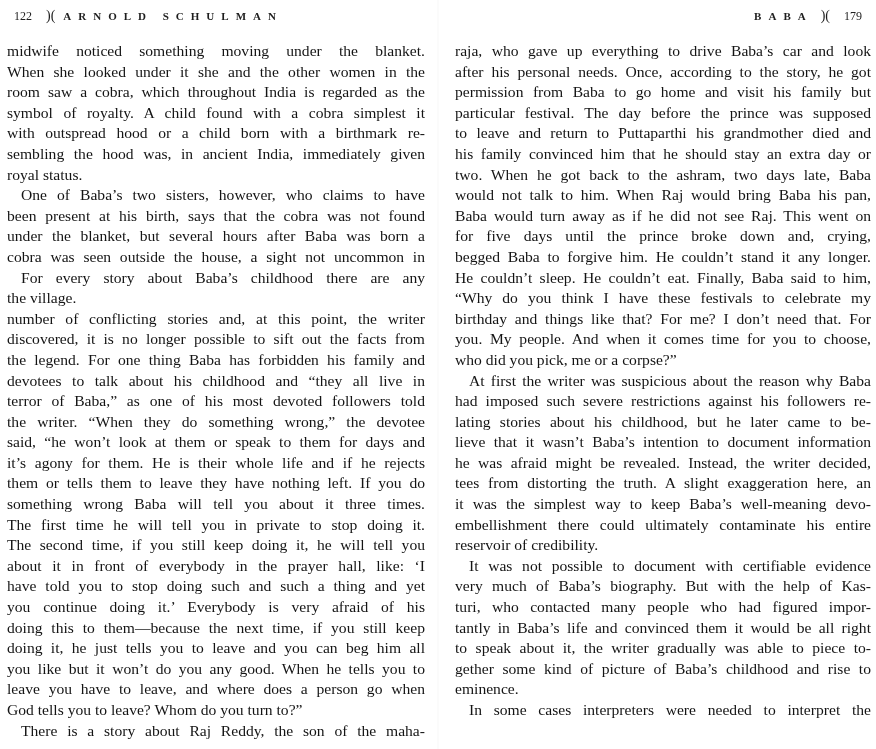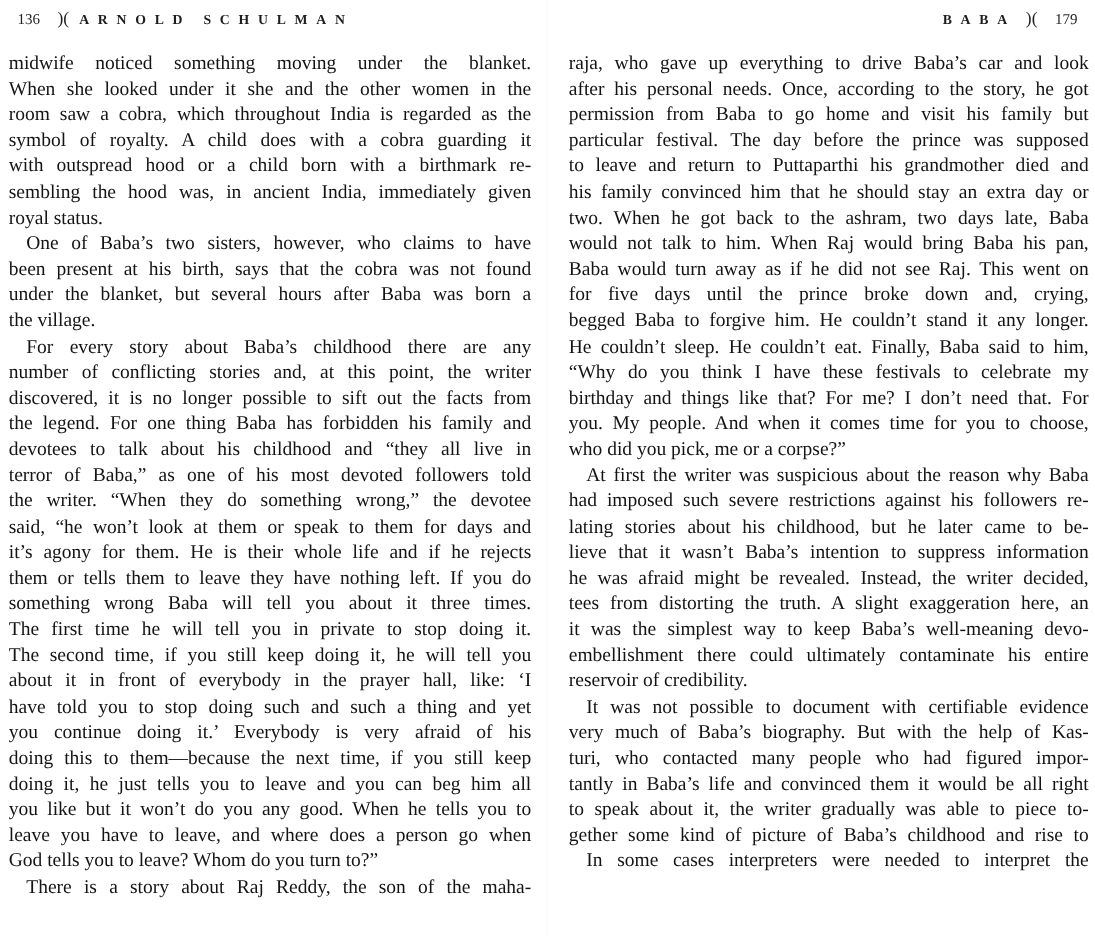--- a/index.html
+++ b/index.html
@@ -74,35 +74,36 @@
       width: 2px;
       height: 749px;
       background: #fbfbfb;
     }
   </style>
 </head>
 <body>
 
 <div class="page page-left">
   <div class="running-head">
-    <span class="folio">136</span><span class="sep">)(</span><span class="author">ARNOLD SCHULMAN</span>
+    <span class="folio">122</span><span class="sep">)(</span><span class="author">ARNOLD SCHULMAN</span>
   </div>
   <div class="body-text" id="left-body">
       <span class="line">midwife noticed something moving under the blanket.</span>
       <span class="line">When she looked under it she and the other women in the</span>
       <span class="line">room saw a cobra, which throughout India is regarded as the</span>
-      <span class="line">symbol of royalty. A child does with a cobra guarding it</span>
+      <span class="line">symbol of royalty. A child found with a cobra simplest it</span>
       <span class="line">with outspread hood or a child born with a birthmark re-</span>
       <span class="line">sembling the hood was, in ancient India, immediately given</span>
       <span class="line last">royal status.</span>
       <span class="line indent">One of Baba’s two sisters, however, who claims to have</span>
       <span class="line">been present at his birth, says that the cobra was not found</span>
       <span class="line">under the blanket, but several hours after Baba was born a</span>
+      <span class="line">cobra was seen outside the house, a sight not uncommon in</span>
+      <span class="line indent">For every story about Baba’s childhood there are any</span>
       <span class="line last">the village.</span>
-      <span class="line indent">For every story about Baba’s childhood there are any</span>
       <span class="line">number of conflicting stories and, at this point, the writer</span>
       <span class="line">discovered, it is no longer possible to sift out the facts from</span>
       <span class="line">the legend. For one thing Baba has forbidden his family and</span>
       <span class="line">devotees to talk about his childhood and “they all live in</span>
       <span class="line">terror of Baba,” as one of his most devoted followers told</span>
       <span class="line">the writer. “When they do something wrong,” the devotee</span>
       <span class="line">said, “he won’t look at them or speak to them for days and</span>
       <span class="line">it’s agony for them. He is their whole life and if he rejects</span>
       <span class="line">them or tells them to leave they have nothing left. If you do</span>
       <span class="line">something wrong Baba will tell you about it three times.</span>
@@ -139,27 +140,28 @@
       <span class="line">for five days until the prince broke down and, crying,</span>
       <span class="line">begged Baba to forgive him. He couldn’t stand it any longer.</span>
       <span class="line">He couldn’t sleep. He couldn’t eat. Finally, Baba said to him,</span>
       <span class="line">“Why do you think I have these festivals to celebrate my</span>
       <span class="line">birthday and things like that? For me? I don’t need that. For</span>
       <span class="line">you. My people. And when it comes time for you to choose,</span>
       <span class="line last">who did you pick, me or a corpse?”</span>
       <span class="line indent">At first the writer was suspicious about the reason why Baba</span>
       <span class="line">had imposed such severe restrictions against his followers re-</span>
       <span class="line">lating stories about his childhood, but he later came to be-</span>
-      <span class="line">lieve that it wasn’t Baba’s intention to suppress information</span>
+      <span class="line">lieve that it wasn’t Baba’s intention to document information</span>
       <span class="line">he was afraid might be revealed. Instead, the writer decided,</span>
       <span class="line">tees from distorting the truth. A slight exaggeration here, an</span>
       <span class="line">it was the simplest way to keep Baba’s well-meaning devo-</span>
       <span class="line">embellishment there could ultimately contaminate his entire</span>
       <span class="line last">reservoir of credibility.</span>
       <span class="line indent">It was not possible to document with certifiable evidence</span>
       <span class="line">very much of Baba’s biography. But with the help of Kas-</span>
       <span class="line">turi, who contacted many people who had figured impor-</span>
       <span class="line">tantly in Baba’s life and convinced them it would be all right</span>
       <span class="line">to speak about it, the writer gradually was able to piece to-</span>
       <span class="line">gether some kind of picture of Baba’s childhood and rise to</span>
+      <span class="line last">eminence.</span>
       <span class="line indent">In some cases interpreters were needed to interpret the</span>
     </div>
 </div>
 
 </body></html>

